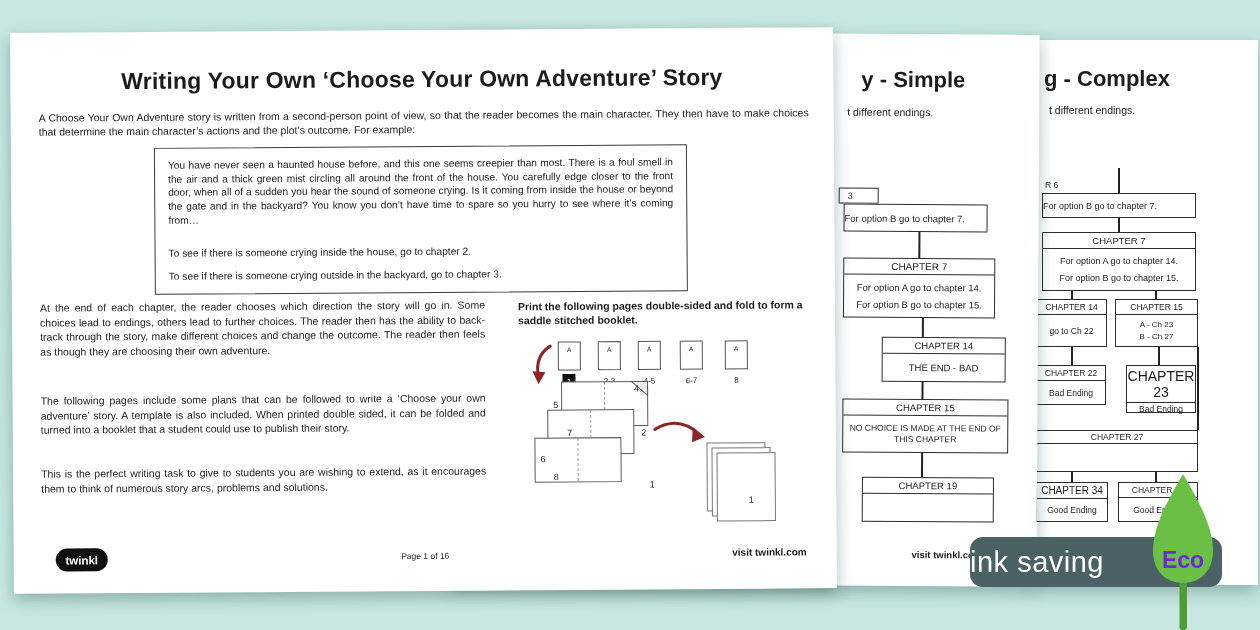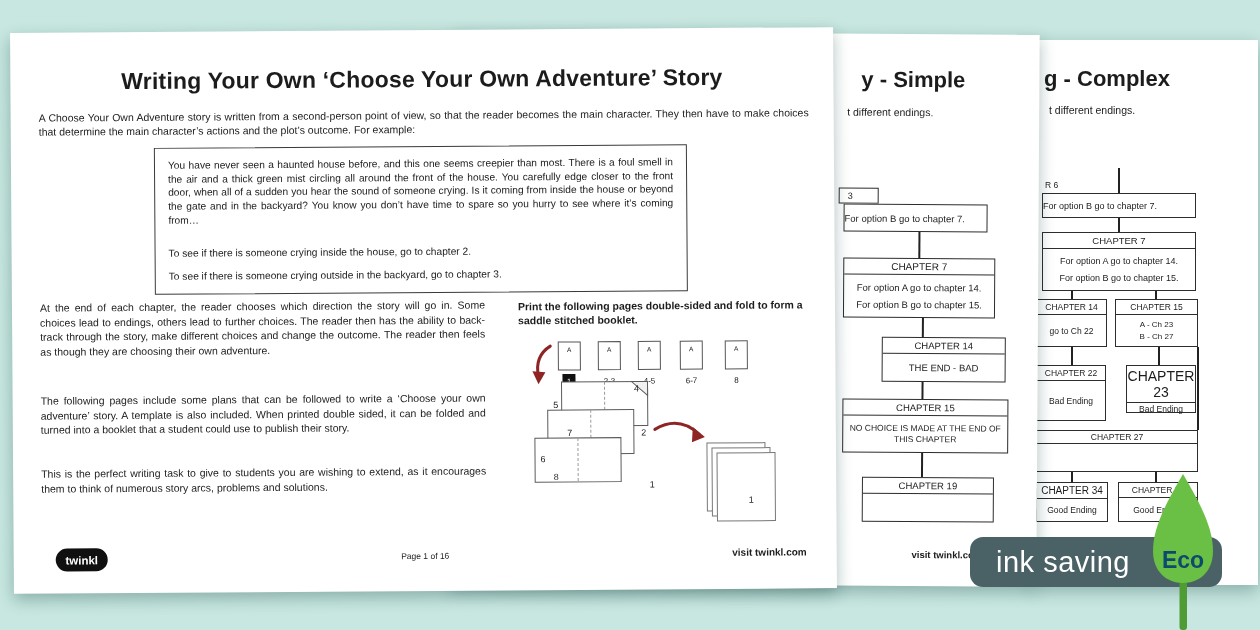--- a/index.html
+++ b/index.html
@@ -31,25 +31,25 @@
   .fbox{position:absolute;border:1px solid #2d2d2d;background:#fff;display:flex;flex-direction:column}
   .fbox .hd{text-align:center;padding:2px 0;border-bottom:1px solid #2d2d2d}
   .fbox .bd{flex:1;display:flex;flex-direction:column;align-items:center;justify-content:space-evenly;text-align:center;padding:1px 2px}
   .obox{position:absolute;border:1px solid #2d2d2d;background:#fff;display:flex;align-items:center;text-align:center}
   .conn{position:absolute;width:1.5px;background:#222}
   .pfoot-visit{position:absolute;font-weight:bold}
   #sp-badge{position:absolute;left:536px;top:504px;width:30px;height:30px;border-radius:50%;
             background:#2e3a46;box-shadow:inset 0 0 0 3px rgba(255,255,255,.45)}
   
   #ink-pill{position:absolute;left:970px;top:537px;width:252px;height:50px;background:#4a6165;
-            border-radius:13px;z-index:10;display:flex;align-items:center;padding-left:26px;
+            border-radius:13px;z-index:10;display:flex;align-items:center;
             color:#fff;font-size:29px;letter-spacing:.5px}
   #eco-leaf{position:absolute;left:1150px;top:472px;z-index:11}
   #eco-label{position:absolute;left:1150px;top:547px;width:66px;text-align:center;z-index:12;
-             color:#0c4a6e;font-size:23px;font-weight:bold}
+             color:#6d28d9;font-size:23px;font-weight:bold}
   svg text{fill:#1c1c1c}
 </style>
 </head>
 <body>
 
 <div class="page" id="page-complex">
   <div class="frag-title" style="left:12px;top:26px">g - Complex</div>
   <div class="frag-sub" style="left:17px;top:64px">t different endings.</div>
 
   <div class="frag-txt" style="left:13px;top:140px;font-size:8.5px">R 6</div>
@@ -82,21 +82,21 @@
     <div class="bd" style="font-size:8px">
       <span>A - Ch 23</span>
       <span>B - Ch 27</span>
     </div>
   </div>
 
   <div class="conn" style="left:39px;top:307px;height:18px"></div>
   <div class="conn" style="left:126px;top:307px;height:18px"></div>
   <div class="conn" style="left:165px;top:307px;height:83px"></div>
 
-  <div class="fbox" style="left:4px;top:325px;width:70px;height:56px">
+  <div class="fbox" style="left:4px;top:325px;width:70px;height:40px">
     <div class="hd" style="font-size:8.5px">CHAPTER 22</div>
     <div class="bd" style="font-size:8.5px">
         <span>Bad Ending</span>
       </div>
   </div>
   <div class="fbox" style="left:94px;top:325px;width:70px;height:48px">
     <div class="hd" style="font-size:14px">CHAPTER 23</div>
     <div class="bd" style="font-size:8.5px">
         <span>Bad Ending</span>
       </div>

